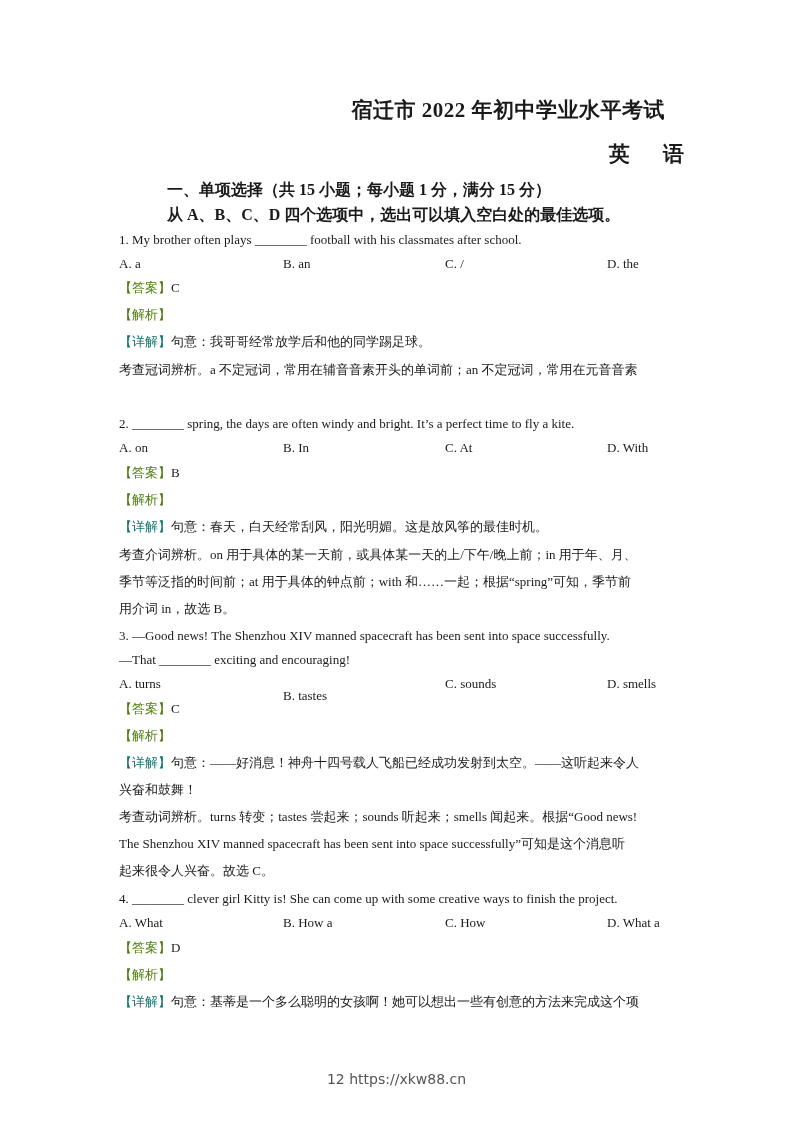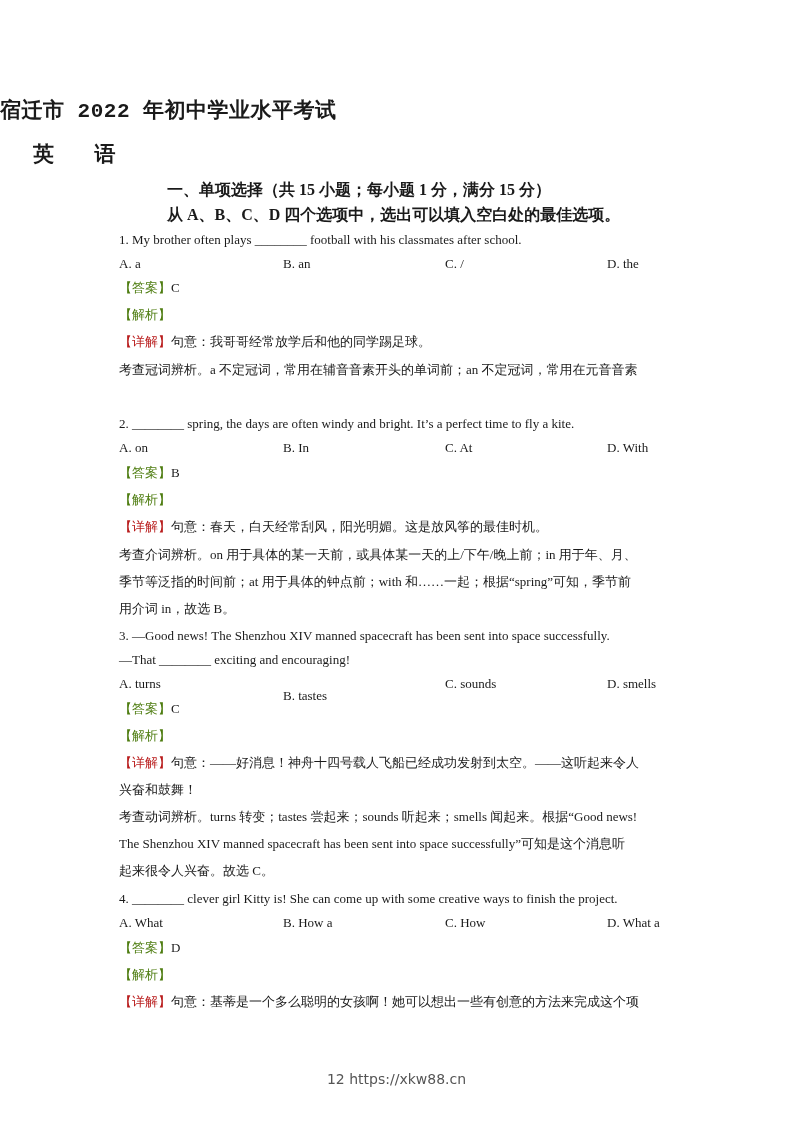--- a/index.html
+++ b/index.html
@@ -1,27 +1,27 @@
 <!DOCTYPE html>
 <html><head>
 <meta charset="utf-8">
 <style>
   html, body { margin: 0; padding: 0; background: #ffffff; }
   body { width: 793px; height: 1122px; position: relative; overflow: hidden;
          font-family: "Liberation Serif", "DejaVu Serif", serif; color: #1a1a1a; }
   .page { position: absolute; left: 0; top: 0; width: 793px; height: 1122px; }
-  .title { position: absolute; left: 0; width: 665px; text-align: left; font-weight: bold; font-family: Liberation Mono, monospace; }
+  .title { position: absolute; left: 0; width: 665px; text-align: right; font-weight: bold; }
   .t1 { top: 96px; font-size: 21px; letter-spacing: 0.5px; }
   .t2 { top: 140px; font-size: 21px; letter-spacing: 14px; padding-left: 33px; }
   .line { position: absolute; left: 119px; font-size: 13px; line-height: 16px; white-space: nowrap; }
   .sec { font-weight: bold; font-size: 16px; line-height: 18px; margin-left: 48px; }
   .opt { position: absolute; font-size: 13px; line-height: 16px; white-space: nowrap; }
   .oA { left: 119px; } .oB { left: 283px; } .oC { left: 445px; } .oD { left: 607px; }
   .tag { color: #4d7c0f; }
-  .bk { color: #b91c1c; }
+  .bk { color: #0f766e; }
   .footer { position: absolute; top: 1071px; left: 0; width: 793px; text-align: center;
             font-family: "DejaVu Sans", sans-serif; font-size: 14px; color: #555; }
 </style>
 </head>
 <body>
 
 <div class="page">
 
   <div class="title t1">宿迁市 2022 年初中学业水平考试</div>
   <div class="title t2">英  语</div>

